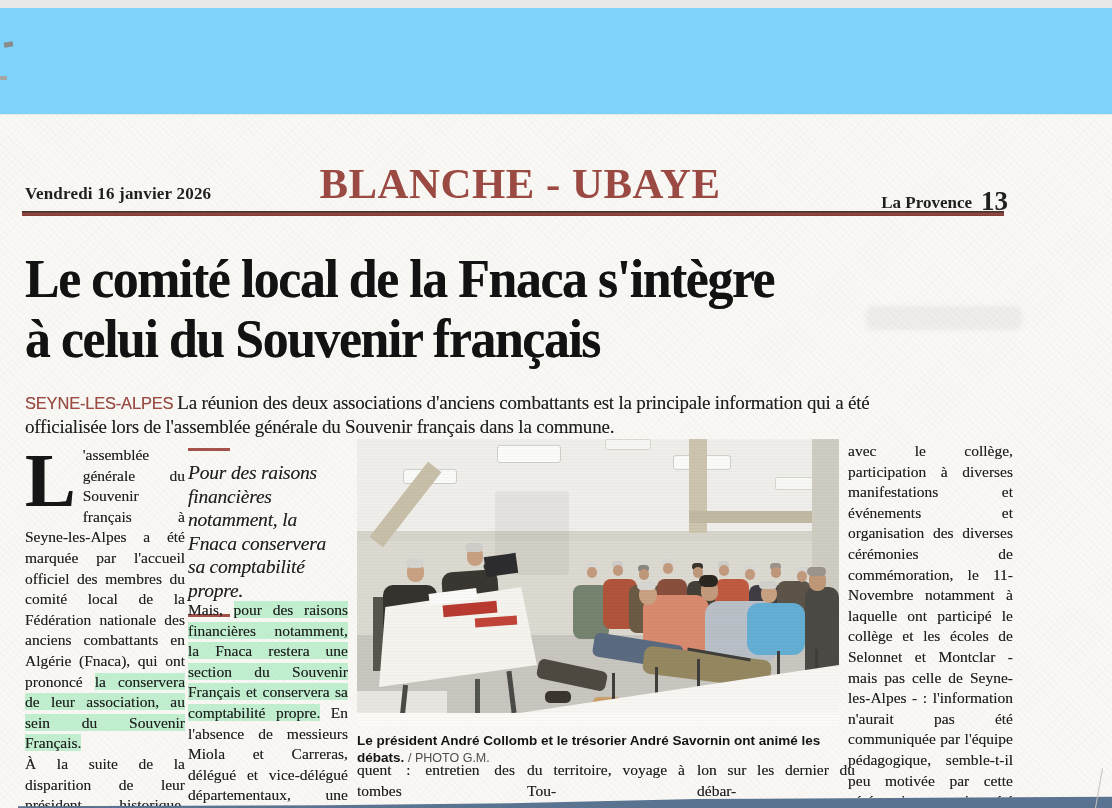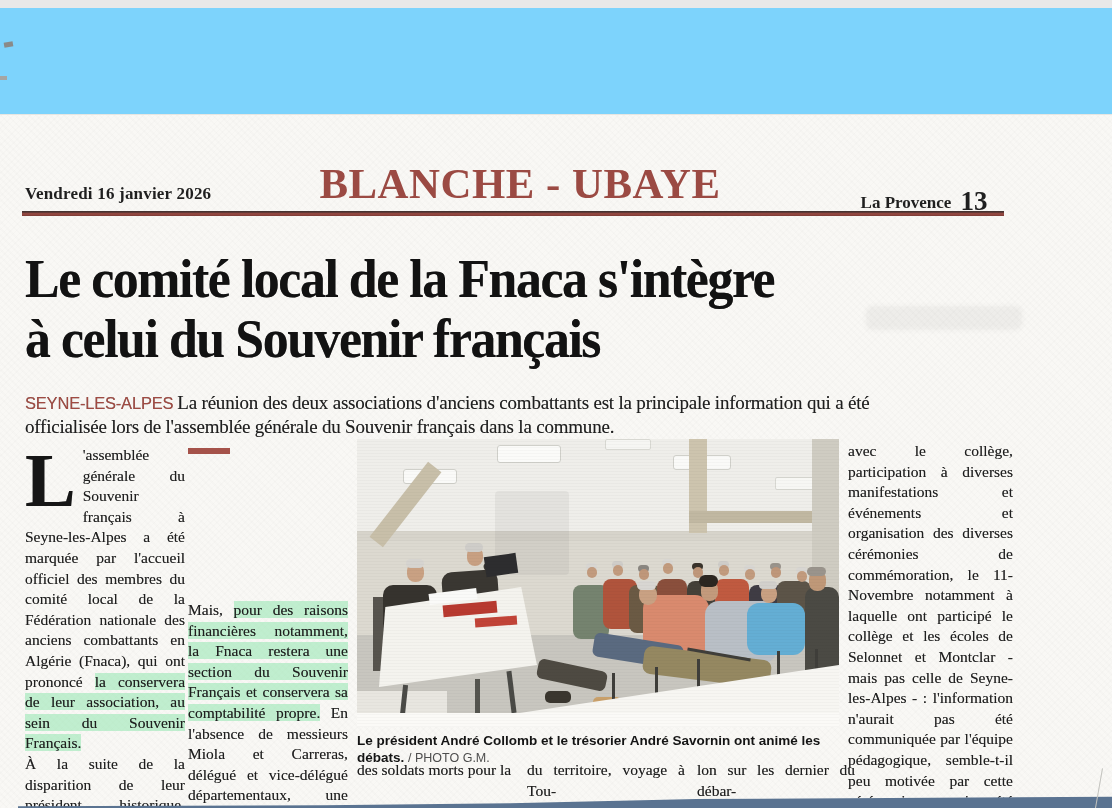--- a/index.html
+++ b/index.html
@@ -7,21 +7,21 @@
         font-family:"Liberation Serif","DejaVu Serif",serif;color:#1f1f1f;margin:8px auto;}
   .paper{position:absolute;left:0;top:107px;right:0;bottom:0;background:#f9f8f5;
          background-image:repeating-linear-gradient(45deg,rgba(0,0,0,0.012) 0 2px,transparent 2px 5px),
                           repeating-linear-gradient(-45deg,rgba(0,0,0,0.01) 0 1px,transparent 1px 4px);}
   .paper-edge{position:absolute;left:0;top:106px;width:100%;height:1px;background:#e7e6e2;}
   .abs{position:absolute;}
   
   .date{left:25px;top:176px;font-size:17px;font-weight:700;letter-spacing:0.2px;}
   .section-title{left:200px;top:152px;width:640px;text-align:center;font-size:42px;font-weight:700;
                  color:#9b4a43;letter-spacing:0.5px;transform:scaleX(1.02);transform-origin:center;}
-  .brandbox{left:840px;top:178px;width:168px;text-align:center;font-weight:700;}
+  .brandbox{left:840px;top:178px;width:168px;text-align:right;font-weight:700;}
   .brand{font-size:17px;}
   .pageno{font-size:27px;margin-left:5px;vertical-align:-2px;}
   .header-rule{left:22px;top:203px;width:982px;height:5px;
                background:linear-gradient(#463230 18%,#9b4a43 55%,#7c3b35);}
   
   .headline{left:25px;top:241px;width:1060px;font-weight:700;font-size:54px;line-height:60px;
             color:#121212;letter-spacing:-1.5px;transform:scaleX(0.96);transform-origin:left top;
             text-shadow:0 0 0.5px rgba(0,0,0,0.55);}
   
   .standfirst{left:25px;top:383px;width:856px;font-size:19px;line-height:24px;font-weight:400;
@@ -91,20 +91,21 @@
     <span class="loc-tag">SEYNE-LES-ALPES</span><span>La réunion des deux associations d'anciens combattants est la principale information qui a été officialisée lors de l'assemblée générale du Souvenir français dans la commune.</span>
   </div>
 
   <div class="abs bodycol col1">
     <p><span class="dropcap">L</span><span><span>'assemblée générale du Souvenir français à Seyne-les-Alpes a été marquée par l'accueil officiel des membres du comité local de la Fédération nationale des anciens combattants en Algérie (Fnaca), qui ont prononcé </span><span class="hl">la conservera de leur association, au sein du Souvenir Français.</span></span></p>
     <p><span><span>À la suite de la disparition de leur président historique, Noël Tron, en juin dernier, les anciens combattants en Afrique du Nord (Algérie, Maroc et Tunisie) ont en effet tenu une assemblée générale extraordinaire : s'ils ont élu un nouveau bureau composé </span></span></p>
   </div>
 
   <div class="abs quote-block">
     <div class="qrule"></div>
+    <div class="quote-text">Pour des raisons financières notamment, la Fnaca conservera sa comptabilité propre.</div>
     <div class="qrule"></div>
   </div>
   <div class="abs bodycol col2">
     <p><span><span>Mais, </span><span class="hl">pour des raisons financières notamment, la Fnaca restera une section du Souvenir Français et conservera sa comptabilité propre.</span><span> En l'absence de messieurs Miola et Carreras, délégué et vice-délégué départementaux, une vingtaine d'adhérents a participé à la réunion au cours de laquelle le président André Collomb a présenté un compte-rendu d'activité dense et élo-</span></span></p>
   </div>
 
   <div class="abs photo" id="photo-art">
       <div style="position: absolute; left: 0px; top: 0px; width: 482px; height: 100px; background: rgb(239, 238, 234);"></div>
       <div style="position: absolute; left: 0px; top: 92px; width: 482px; height: 10px; background: rgb(215, 212, 203);"></div>
       <div style="position: absolute; left: 140px; top: 6px; width: 62px; height: 16px; background: rgb(251, 251, 249); border-radius: 3px; border: 1px solid rgb(208, 208, 202);"></div>
@@ -187,20 +188,21 @@
       <div style="position: absolute; left: 255px; top: 234px; width: 3px; height: 36px; background: rgb(63, 62, 58);"></div>
       <div style="position: absolute; left: 70px; top: 222px; width: 412px; height: 66px; background: rgb(247, 246, 242); clip-path: polygon(0px 100%, 100% 6%, 100% 100%);"></div>
       <div style="position: absolute; left: 0px; top: 274px; width: 482px; height: 14px; background: rgb(251, 250, 247);"></div>
     </div>
   <div class="abs caption">
     <b>Le président André Collomb et le trésorier André Savornin ont animé les débats.</b>
     <span class="credit">/ PHOTO G.M.</span>
   </div>
 
   <div class="abs minicol mc1">
+      <div>quent : entretien des tombes</div>
       <div>des soldats morts pour la</div>
     </div>
   <div class="abs minicol mc2">
       <div>du territoire, voyage à Tou-</div>
     </div>
   <div class="abs minicol mc3">
       <div>lon sur les dernier du débar-</div>
       <div>quement et au mont Faron</div>
     </div>
 

